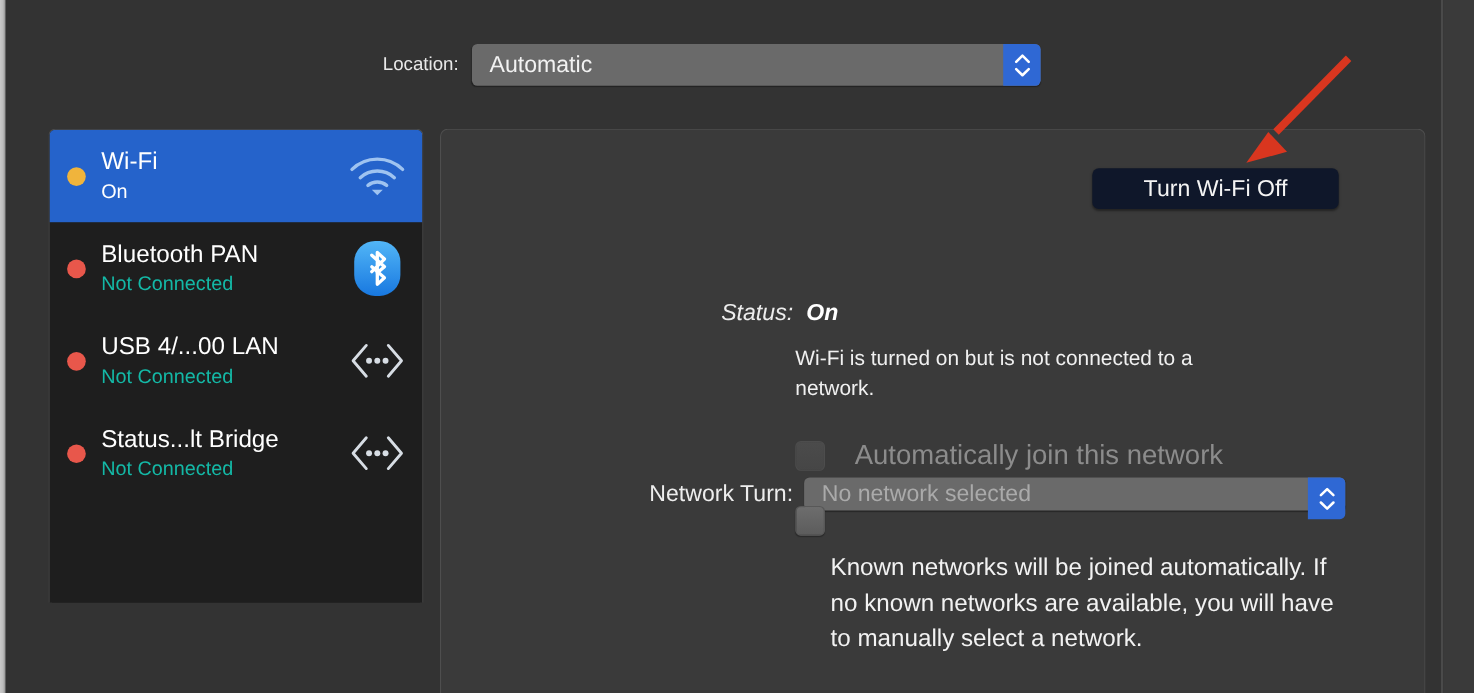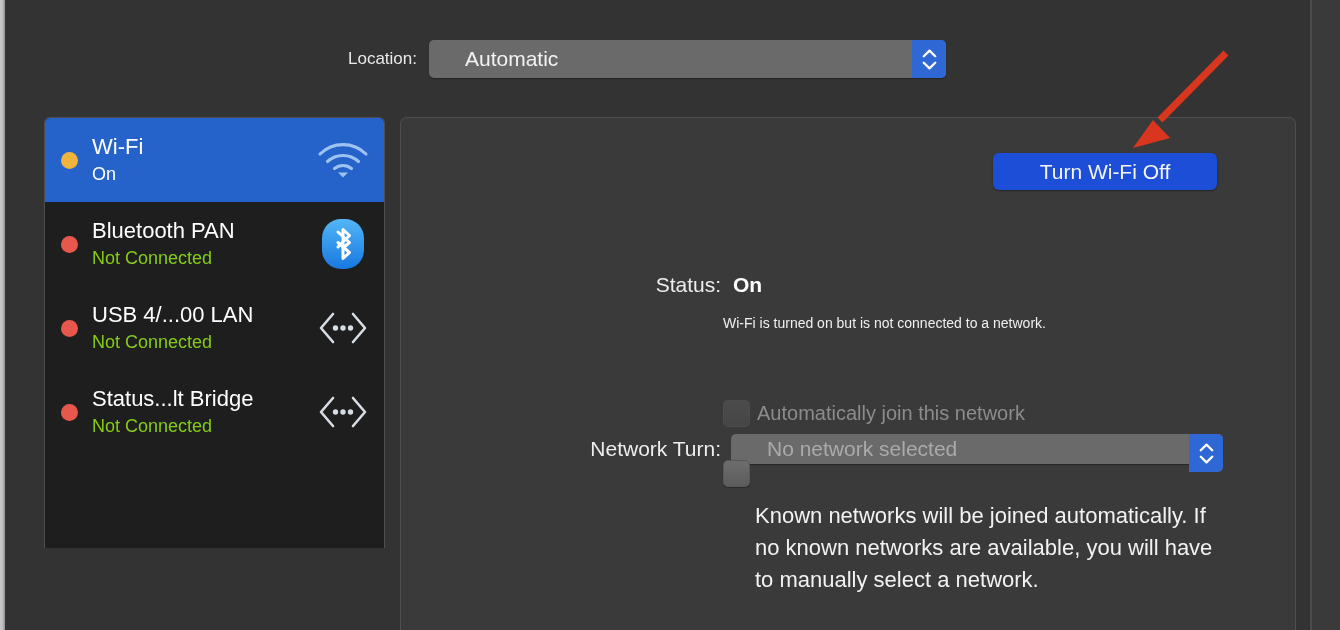--- a/index.html
+++ b/index.html
@@ -46,21 +46,21 @@
     color: #e9e9e9;
     margin-right: 12px;
     white-space: nowrap;
   }
   .popup {
     position: relative;
     width: 517px; height: 38px;
     background: #6a6a6a;
     border-radius: 5px;
     box-shadow: 0 1px 1px rgba(0,0,0,0.35);
-    display: flex; align-items: center; padding-left: 20px;
+    display: flex; align-items: center;
   }
   .popup-value {
     font-size: 21px;
     color: #f2f2f2;
     padding-left: 16px;
     white-space: nowrap;
   }
   .popup-value.dim { color: #aaaaaa; }
   .stepper {
     position: absolute;
@@ -103,21 +103,21 @@
   .dot.red    { background: #e8574b; }
   .net-text { flex: 1 1 auto; min-width: 0; }
   .net-name {
     font-size: 22px;
     color: #ffffff;
     line-height: 1.22;
     white-space: nowrap;
   }
   .net-status {
     font-size: 18px;
-    color: #84cc16;
+    color: #14b8a6;
     line-height: 1.25;
     margin-top: 2px;
     white-space: nowrap;
   }
   .net-item.selected .net-status { color: #ffffff; }
   .net-icon {
     flex: 0 0 auto;
     width: 54px; height: 54px;
     display: flex; align-items: center; justify-content: center;
   }
@@ -138,46 +138,46 @@
     display: flex;
     align-items: flex-start;
   }
   .form-label {
     font-size: 21px;
     color: #ededed;
     text-align: right;
     white-space: nowrap;
   }
 
-  .row-status { left: 220px; top: 155px; align-items: center; }
+  .row-status { left: 220px; top: 155px; align-items: center; font-style: italic; }
   .status-key { width: 100px; }
   .status-val {
     font-size: 21px; font-weight: bold; color: #ffffff;
     margin-left: 12px;
   }
 
   .btn-wifi {
     position: absolute;
     left: 592px; top: 35px;
     width: 224px; height: 37px;
-    background: #1d4ed8;
+    background: #0f172a;
     border: none;
     border-radius: 6px;
     color: #f4f4f4;
     font-family: "Liberation Sans", sans-serif;
     font-size: 21px;
     cursor: default;
     box-shadow: 0 1px 2px rgba(0,0,0,0.4);
   }
 
   .status-desc {
     position: absolute;
     left: 322px; top: 196px;
     width: 430px;
-    font-size: 14px;
+    font-size: 19px;
     line-height: 1.42;
     color: #f0f0f0;
   }
 
   .row-netname { left: 124px; top: 316px; align-items: center; }
   .netname-key { width: 196px; }
   .netname-popup {
     margin-left: 10px;
     width: 492px; height: 30px;
   }
@@ -194,23 +194,23 @@
     border: 1px solid #585858;
     flex: 0 0 27px;
     box-shadow: 0 1px 1px rgba(0,0,0,0.3);
   }
   .checkbox.disabled {
     background: linear-gradient(to bottom, #4b4b4b, #464646);
     border-color: #4d4d4d;
     box-shadow: none;
   }
   .check-label {
-    font-size: 20px;
+    font-size: 25px;
     color: #f1f1f1;
-    margin-left: 7px;
+    margin-left: 27px;
     white-space: nowrap;
   }
   .check-label.disabled { color: #8c8c8c; }
 
   .check-1 { left: 322px; top: 282px; }
   .check-2 { left: 322px; top: 342px; }
 
   .help-text {
     position: absolute;
     left: 354px; top: 382px;

